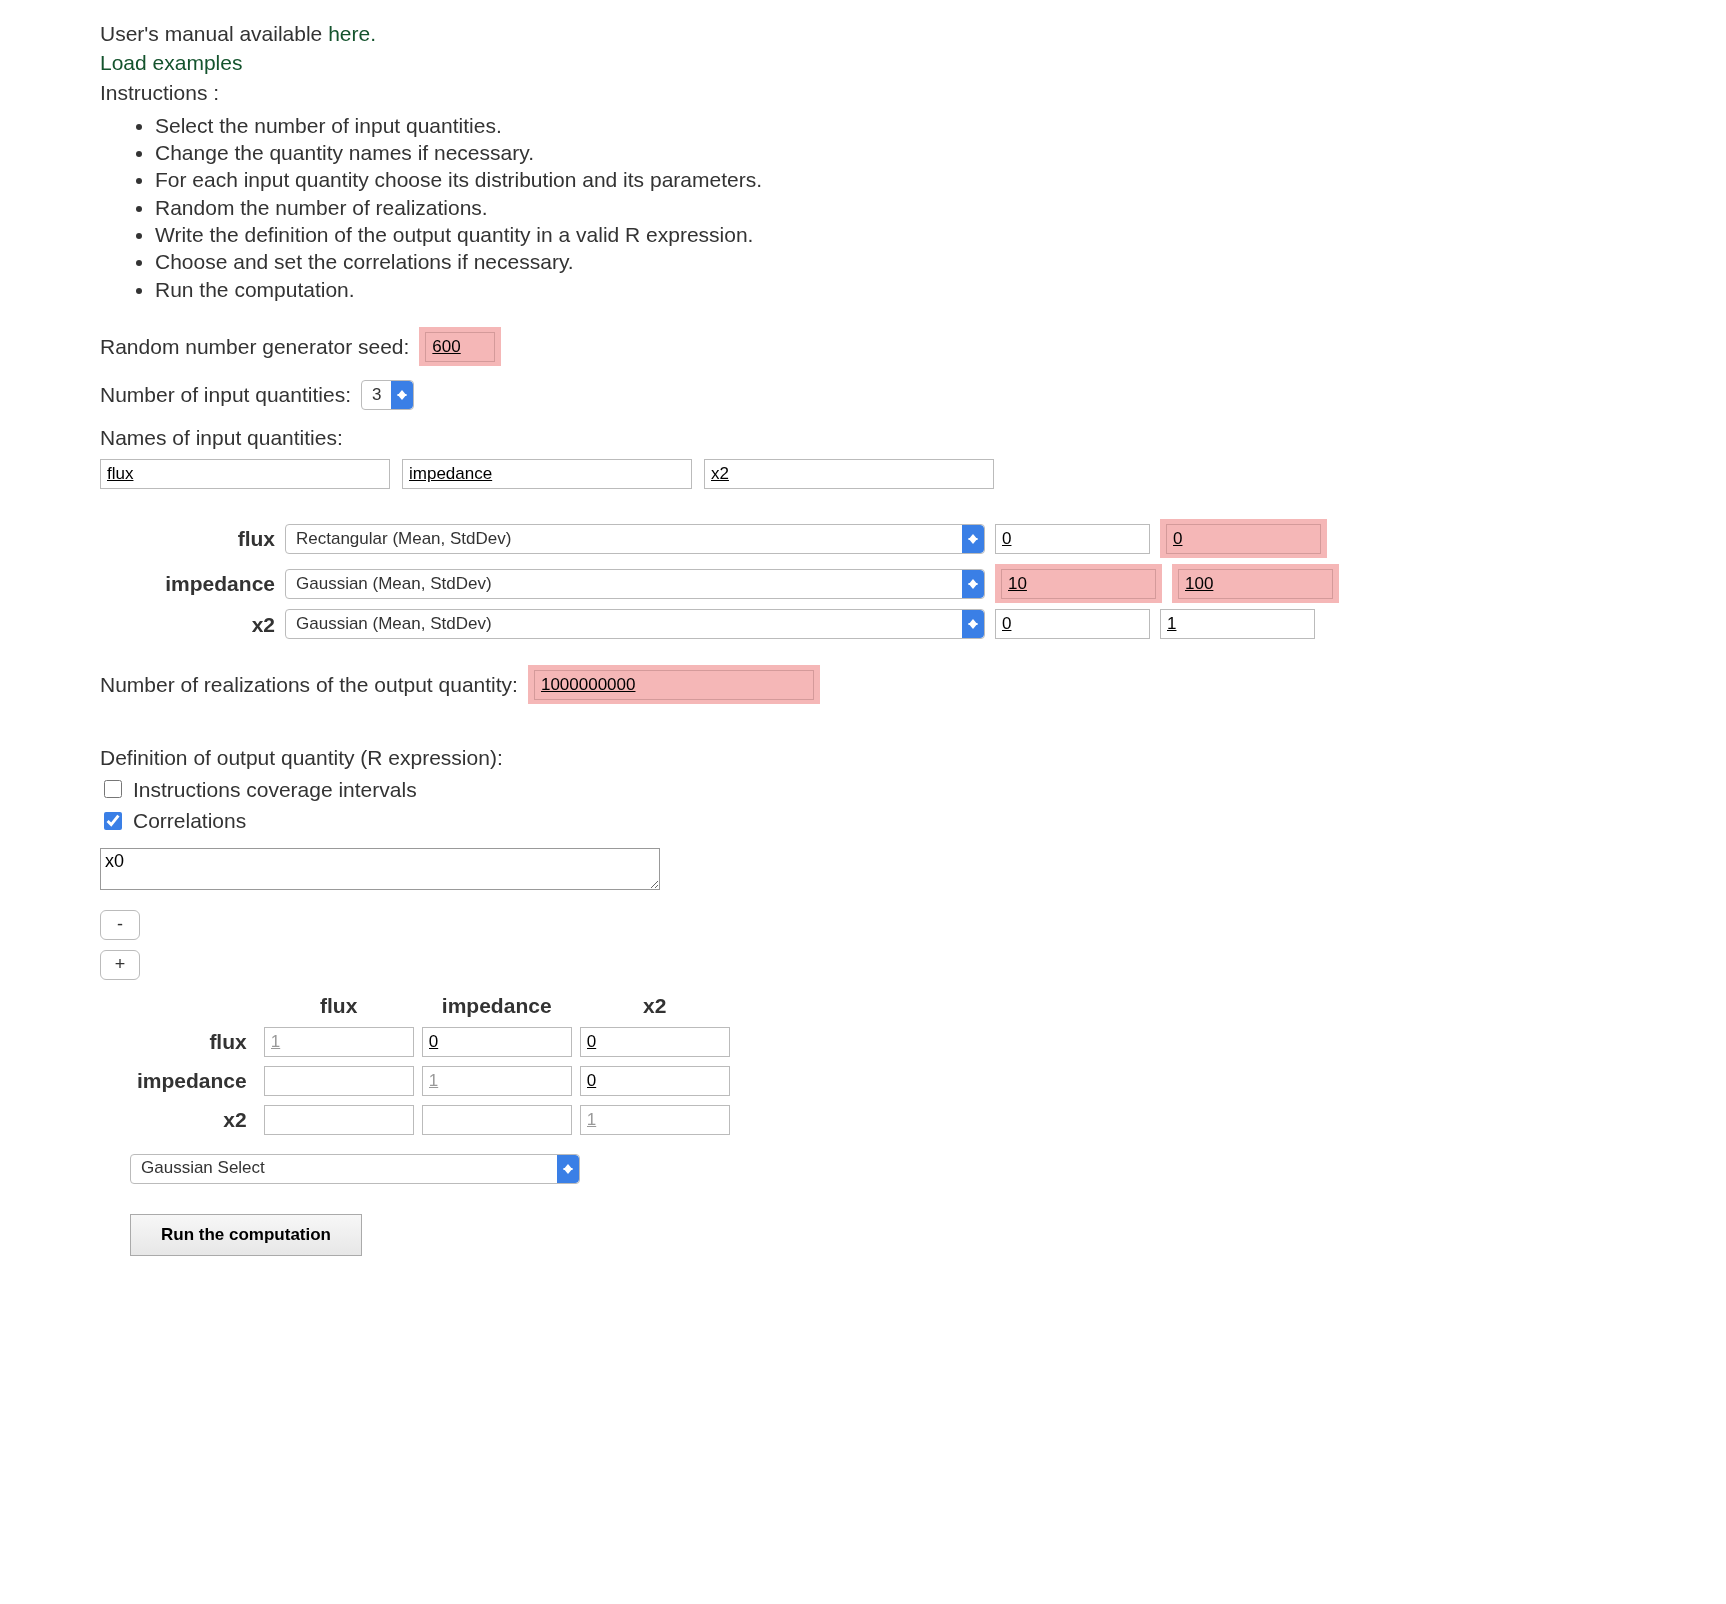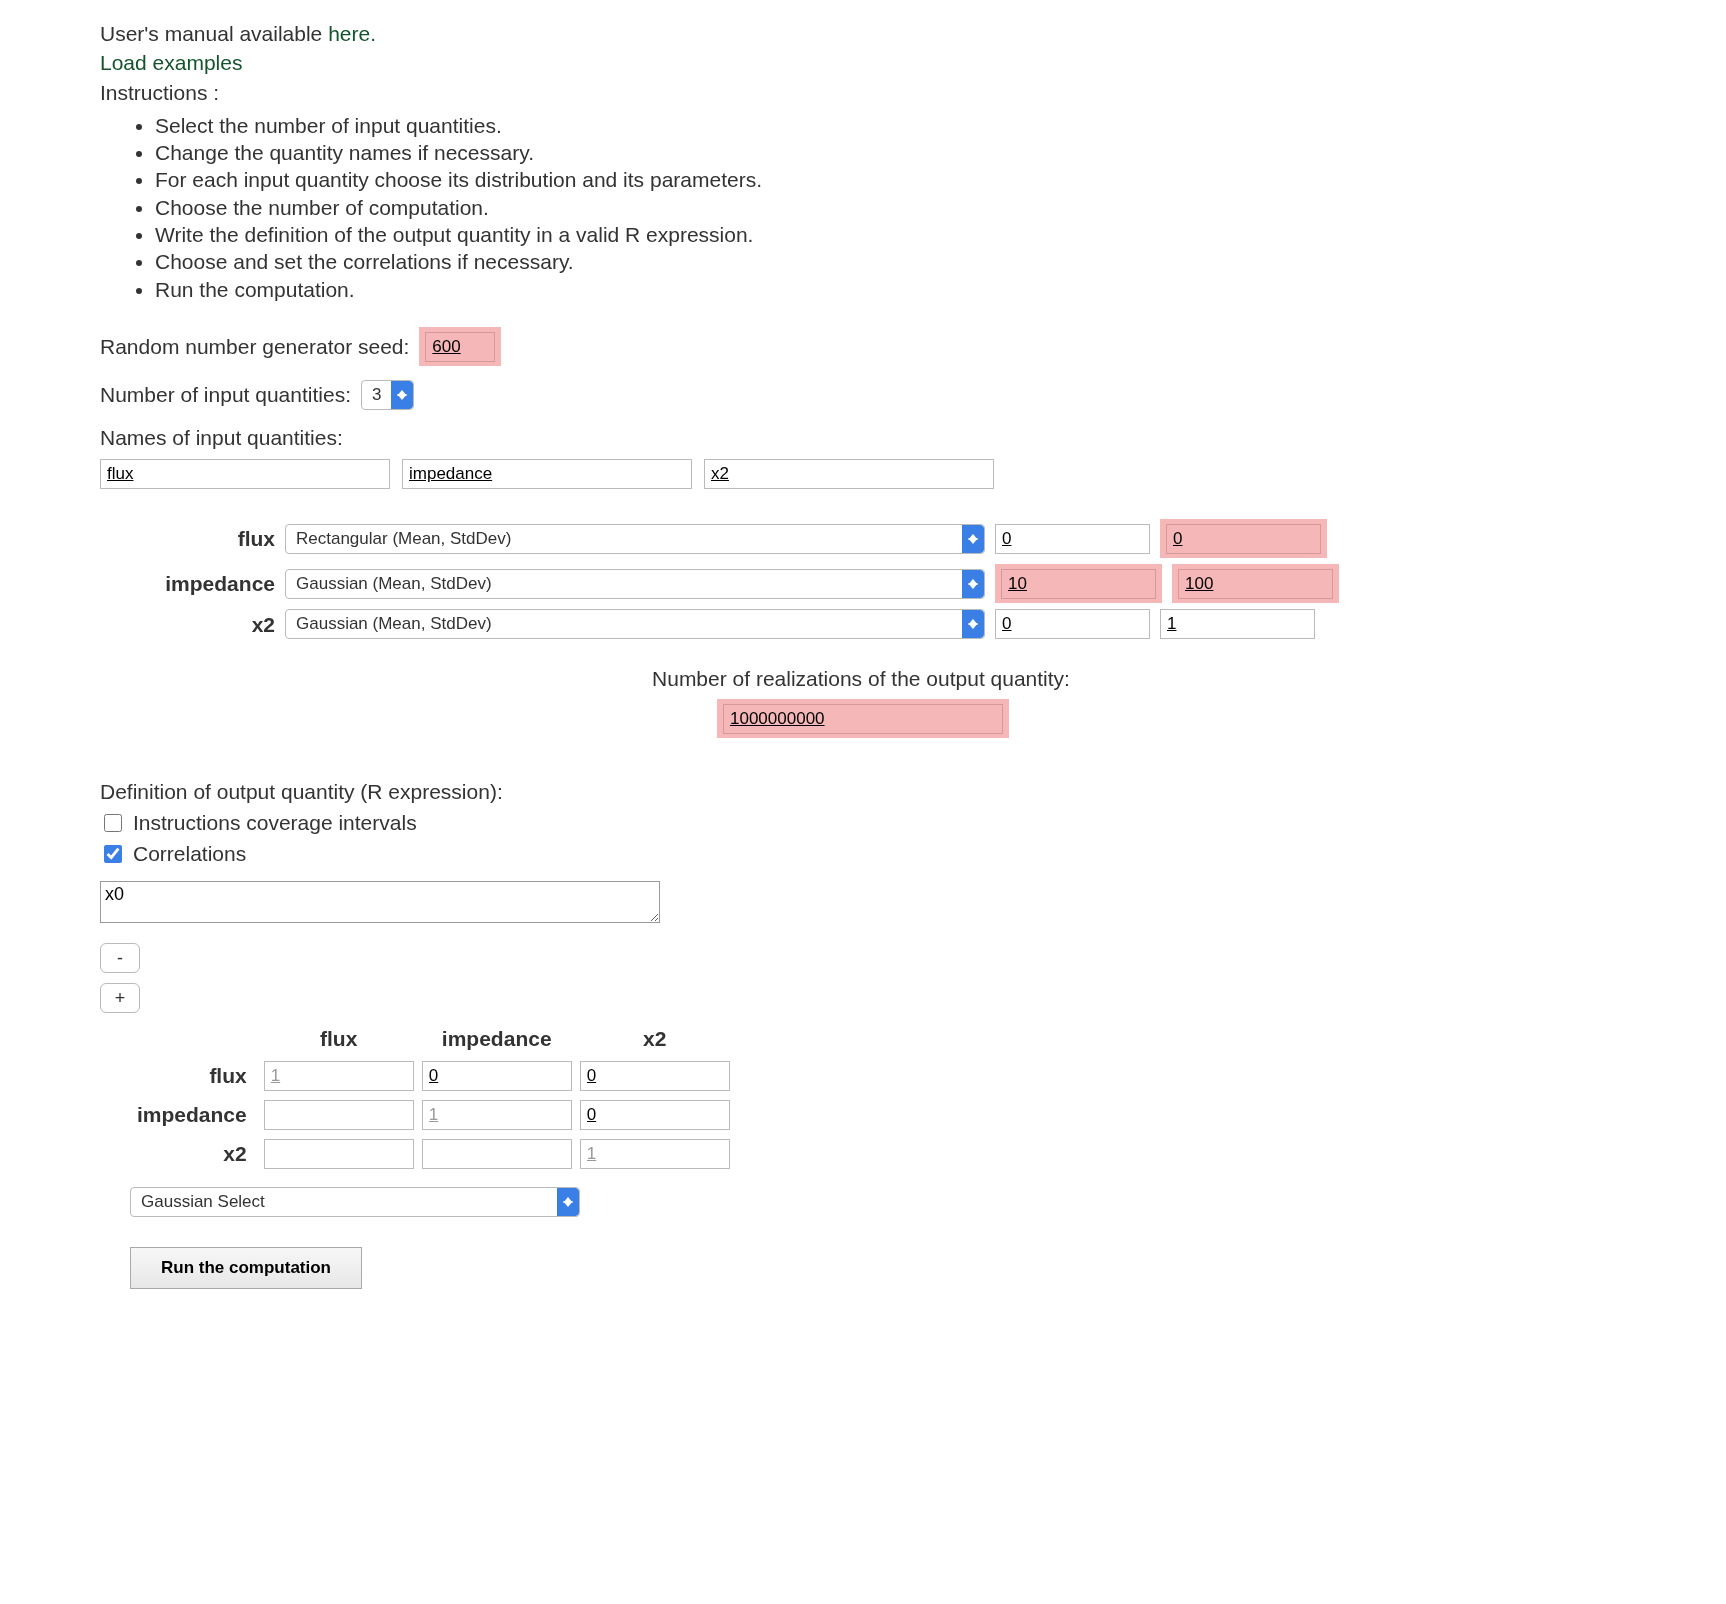--- a/index.html
+++ b/index.html
@@ -91,21 +91,21 @@
 <div class="intro">
   <p>
     <span>User's manual available </span><a href="#">here.</a>
   </p>
   <p><a href="#">Load examples</a></p>
   <p>Instructions :</p>
   <ul class="inst">
     <li>Select the number of input quantities.</li>
     <li>Change the quantity names if necessary.</li>
     <li>For each input quantity choose its distribution and its parameters.</li>
-    <li>Choose the number of computation.</li>
+    <li>Random the number of realizations.</li>
     <li>Write the definition of the output quantity in a valid R expression.</li>
     <li>Choose and set the correlations if necessary.</li>
     <li>Run the computation.</li>
   </ul>
 </div>
 
 <div class="row">
   <span class="row-label">Random number generator seed:</span>
   <span class="hl">
     <input type="text" class="num" style="width: 70px;" value="600">
@@ -189,21 +189,21 @@
         <svg class="dn" viewBox="0 0 10 6">
             <path d="M0 6 L5 0 L10 6 Z" fill="#fff"></path>
           </svg>
       </span>
     </span>
     <input type="text" class="param" value="0" style="">
     <input type="text" class="param" value="1" style="">
   </div>
 </div>
 
-<div class="row" style="margin-top:26px;flex-direction:column;">
+<div class="row" style="margin-top:26px;">
   <span class="row-label">Number of realizations of the output quantity:</span>
   <span class="hl">
     <input type="text" class="num" style="width: 280px;" value="1000000000">
   </span>
 </div>
 
 <div class="pmrow">
   <div style="flex:0 0 auto;">
     <div style="margin-top:18px;">Definition of output quantity (R expression):</div>
     <div class="chkline">

